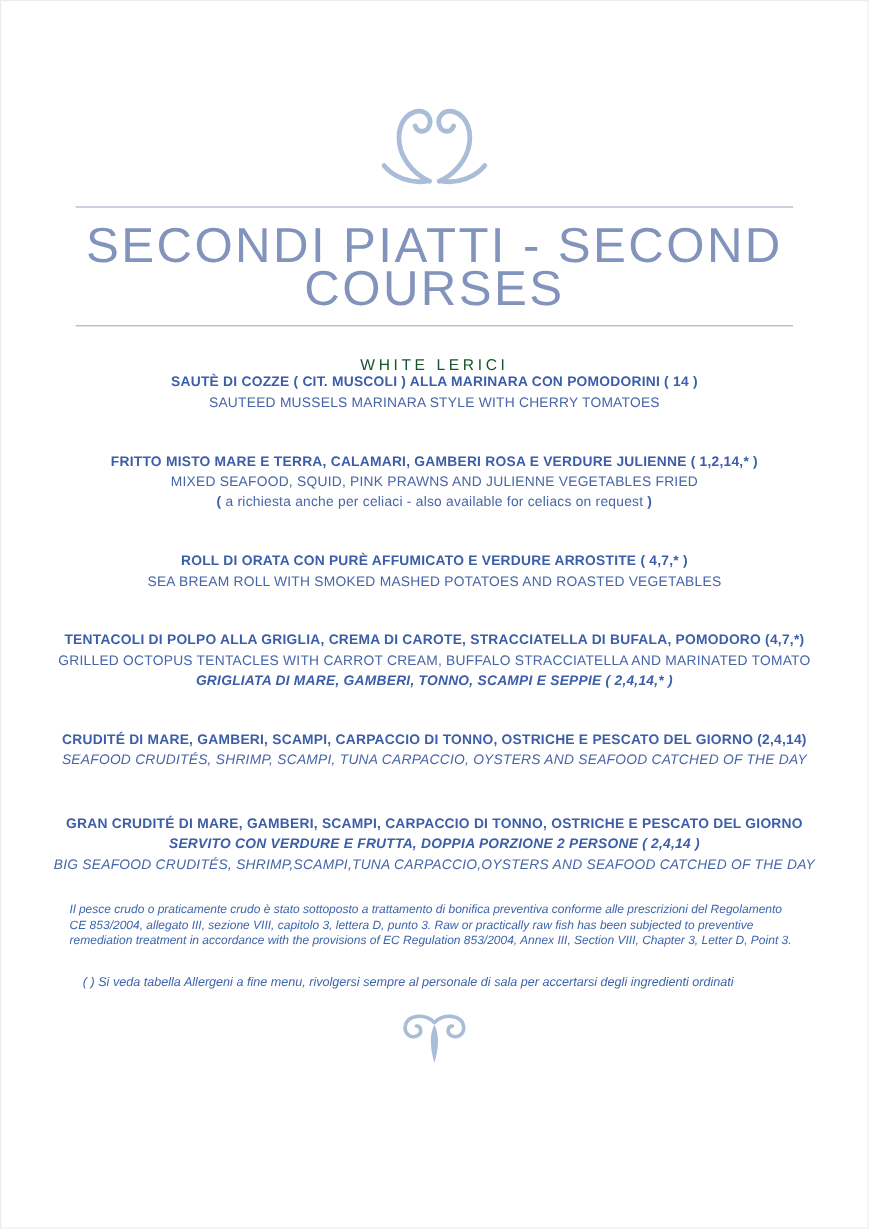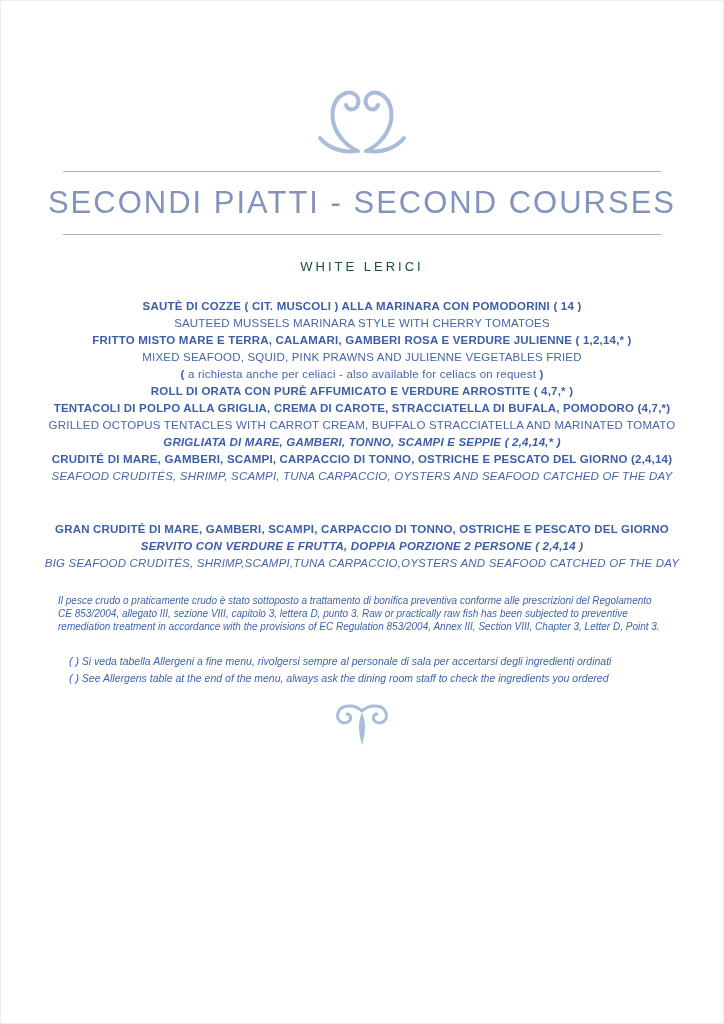--- a/index.html
+++ b/index.html
@@ -14,40 +14,40 @@
     font-family:"Liberation Sans","DejaVu Sans",sans-serif;
   }
   .ornament { text-align:center; color:#a9bdd8; }
   .ornament-top { padding-top:84px; }
   .rule { border-top:1px solid #aab3c6; margin:0 62px; }
   .rule-top { margin-top:8px; }
   .title {
     font-weight:400;
     color:#8394bc;
     text-align:center;
-    font-size:31px;
+    font-size:41px;
     letter-spacing:2px;
     padding:13px 10px;
     line-height:36px;
   }
   .subtitle {
     margin-top:24px;
     text-align:center;
     color:#14532d;
     font-size:13px;
     letter-spacing:3px;
   }
   .dish { text-align:center; padding:0 28px; }
   .line { font-size:11.5px; line-height:17px; letter-spacing:.2px; }
   .name { color:#3c5ea9; font-weight:700; }
   .desc { color:#4766a9; }
   .italic { font-style:italic; }
   .bold { font-weight:700; }
-  .mt24 { margin-top:24px; }
-  .mt32 { }
+  .mt24 { }
+  .mt32 { margin-top:32px; }
   .mt34 { }
   .mt36 { margin-top:36px; }
   .regulation {
     margin:22px auto 0;
     max-width:608px;
     text-align:left;
     color:#3d64ae;
     font-size:10px;
     font-style:italic;
     line-height:13px;
@@ -96,20 +96,21 @@
     </div>
 
     <div class="dish mt32">
       <div class="line name">FRITTO MISTO MARE E TERRA, CALAMARI, GAMBERI ROSA E VERDURE JULIENNE ( 1,2,14,* )</div>
       <div class="line desc">MIXED SEAFOOD, SQUID, PINK PRAWNS AND JULIENNE VEGETABLES FRIED</div>
       <div class="line desc"><span class="bold name">( </span><span>a richiesta anche per celiaci - also available for celiacs on request</span><span class="bold name"> )</span></div>
     </div>
 
     <div class="dish mt32">
       <div class="line name">ROLL DI ORATA CON PURÈ AFFUMICATO E VERDURE ARROSTITE ( 4,7,* )</div>
+      <div class="line desc">SEA BREAM ROLL WITH SMOKED MASHED POTATOES AND ROASTED VEGETABLES</div>
     </div>
 
     <div class="dish mt32">
       <div class="line name">TENTACOLI DI POLPO ALLA GRIGLIA, CREMA DI CAROTE, STRACCIATELLA DI BUFALA, POMODORO (4,7,*)</div>
       <div class="line desc">GRILLED OCTOPUS TENTACLES WITH CARROT CREAM, BUFFALO STRACCIATELLA AND MARINATED TOMATO</div>
     </div>
 
     <div class="dish mt34">
       <div class="line name italic">GRIGLIATA DI MARE, GAMBERI, TONNO, SCAMPI E SEPPIE ( 2,4,14,* )</div>
     </div>
@@ -124,21 +125,20 @@
       <div class="line name italic">SERVITO CON VERDURE E FRUTTA, DOPPIA PORZIONE 2 PERSONE ( 2,4,14 )</div>
       <div class="line desc italic">BIG SEAFOOD CRUDITÉS, SHRIMP,SCAMPI,TUNA CARPACCIO,OYSTERS AND SEAFOOD CATCHED OF THE DAY</div>
     </div>
 
   </div>
 
   <div class="regulation">Il pesce crudo o praticamente crudo è stato sottoposto a trattamento di bonifica preventiva conforme alle prescrizioni del Regolamento CE 853/2004, allegato III, sezione VIII, capitolo 3, lettera D, punto 3. Raw or practically raw fish has been subjected to preventive remediation treatment in accordance with the provisions of EC Regulation 853/2004, Annex III, Section VIII, Chapter 3, Letter D, Point 3.</div>
 
   <div class="allergens">
     <div>( )  Si veda tabella Allergeni a fine menu, rivolgersi sempre al personale di sala per accertarsi degli ingredienti ordinati</div>
-    <div>( )  See Allergens table at the end of the menu, always ask the dining room staff to check the ingredients you ordered</div>
   </div>
 
   <div class="ornament ornament-bottom">
     <svg width="64" height="48" viewBox="0 0 64 48" aria-hidden="true">
       <g stroke="#a9bdd8" stroke-width="3" stroke-linecap="round" fill="none">
         <path d="M32,10 C24,2 10,4 8,12 C6,19 12,24 18,21 C22,19 21,13 17,13"></path>
         <path d="M32,10 C40,2 54,4 56,12 C58,19 52,24 46,21 C42,19 43,13 47,13"></path>
       </g>
       <path d="M32,12 C28,20 28,30 32,44 C36,30 36,20 32,12 Z" fill="#a9bdd8"></path>
     </svg>

